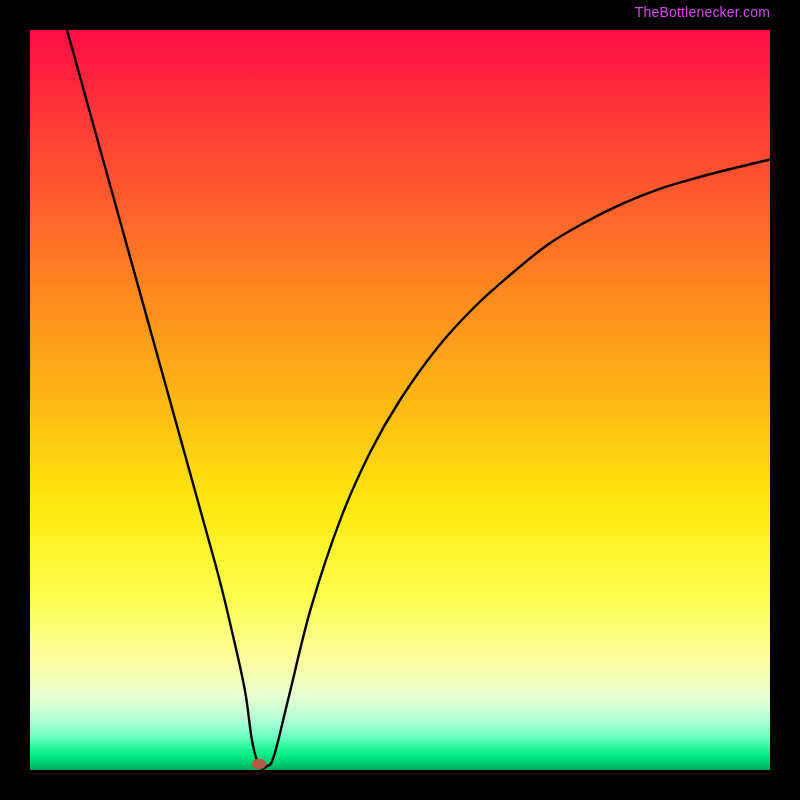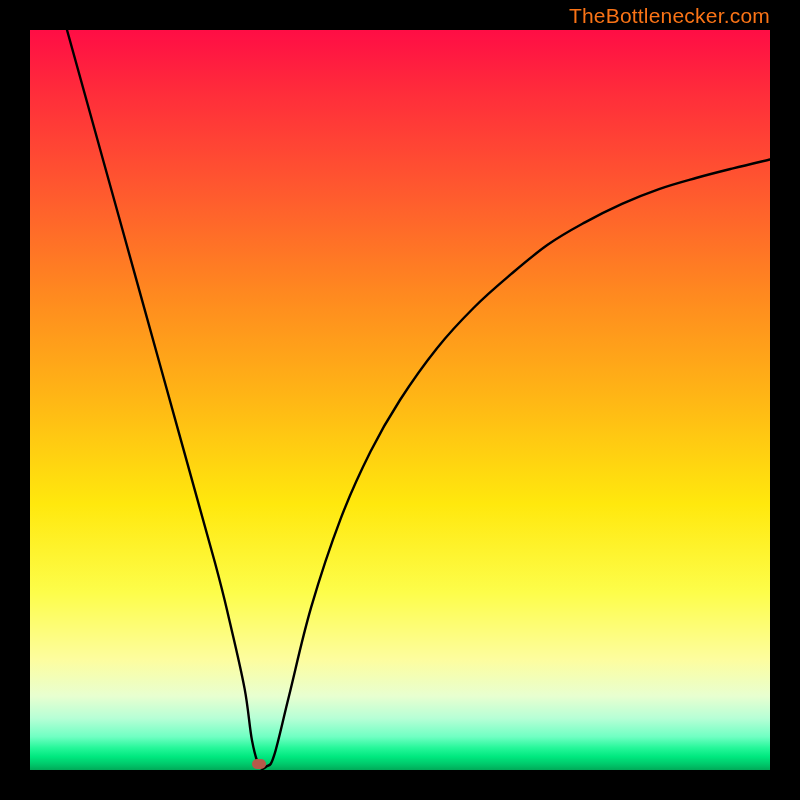--- a/index.html
+++ b/index.html
@@ -40,22 +40,22 @@
       #26f79a 97%,
       #00e87f 98.2%,
       #00c96b 99.2%,
       #00aa58 100%
     );
   }
   .attribution {
     position: absolute;
     top: 4px;
     right: 30px;
-    color: #f97316;
-    font-size: 21px;
+    color: #d946ef;
+    font-size: 14px;
     letter-spacing: 0.2px;
   }
   svg.curve {
     position: absolute;
     top: 0;
     left: 0;
   }
   .marker {
     position: absolute;
     width: 14px;

